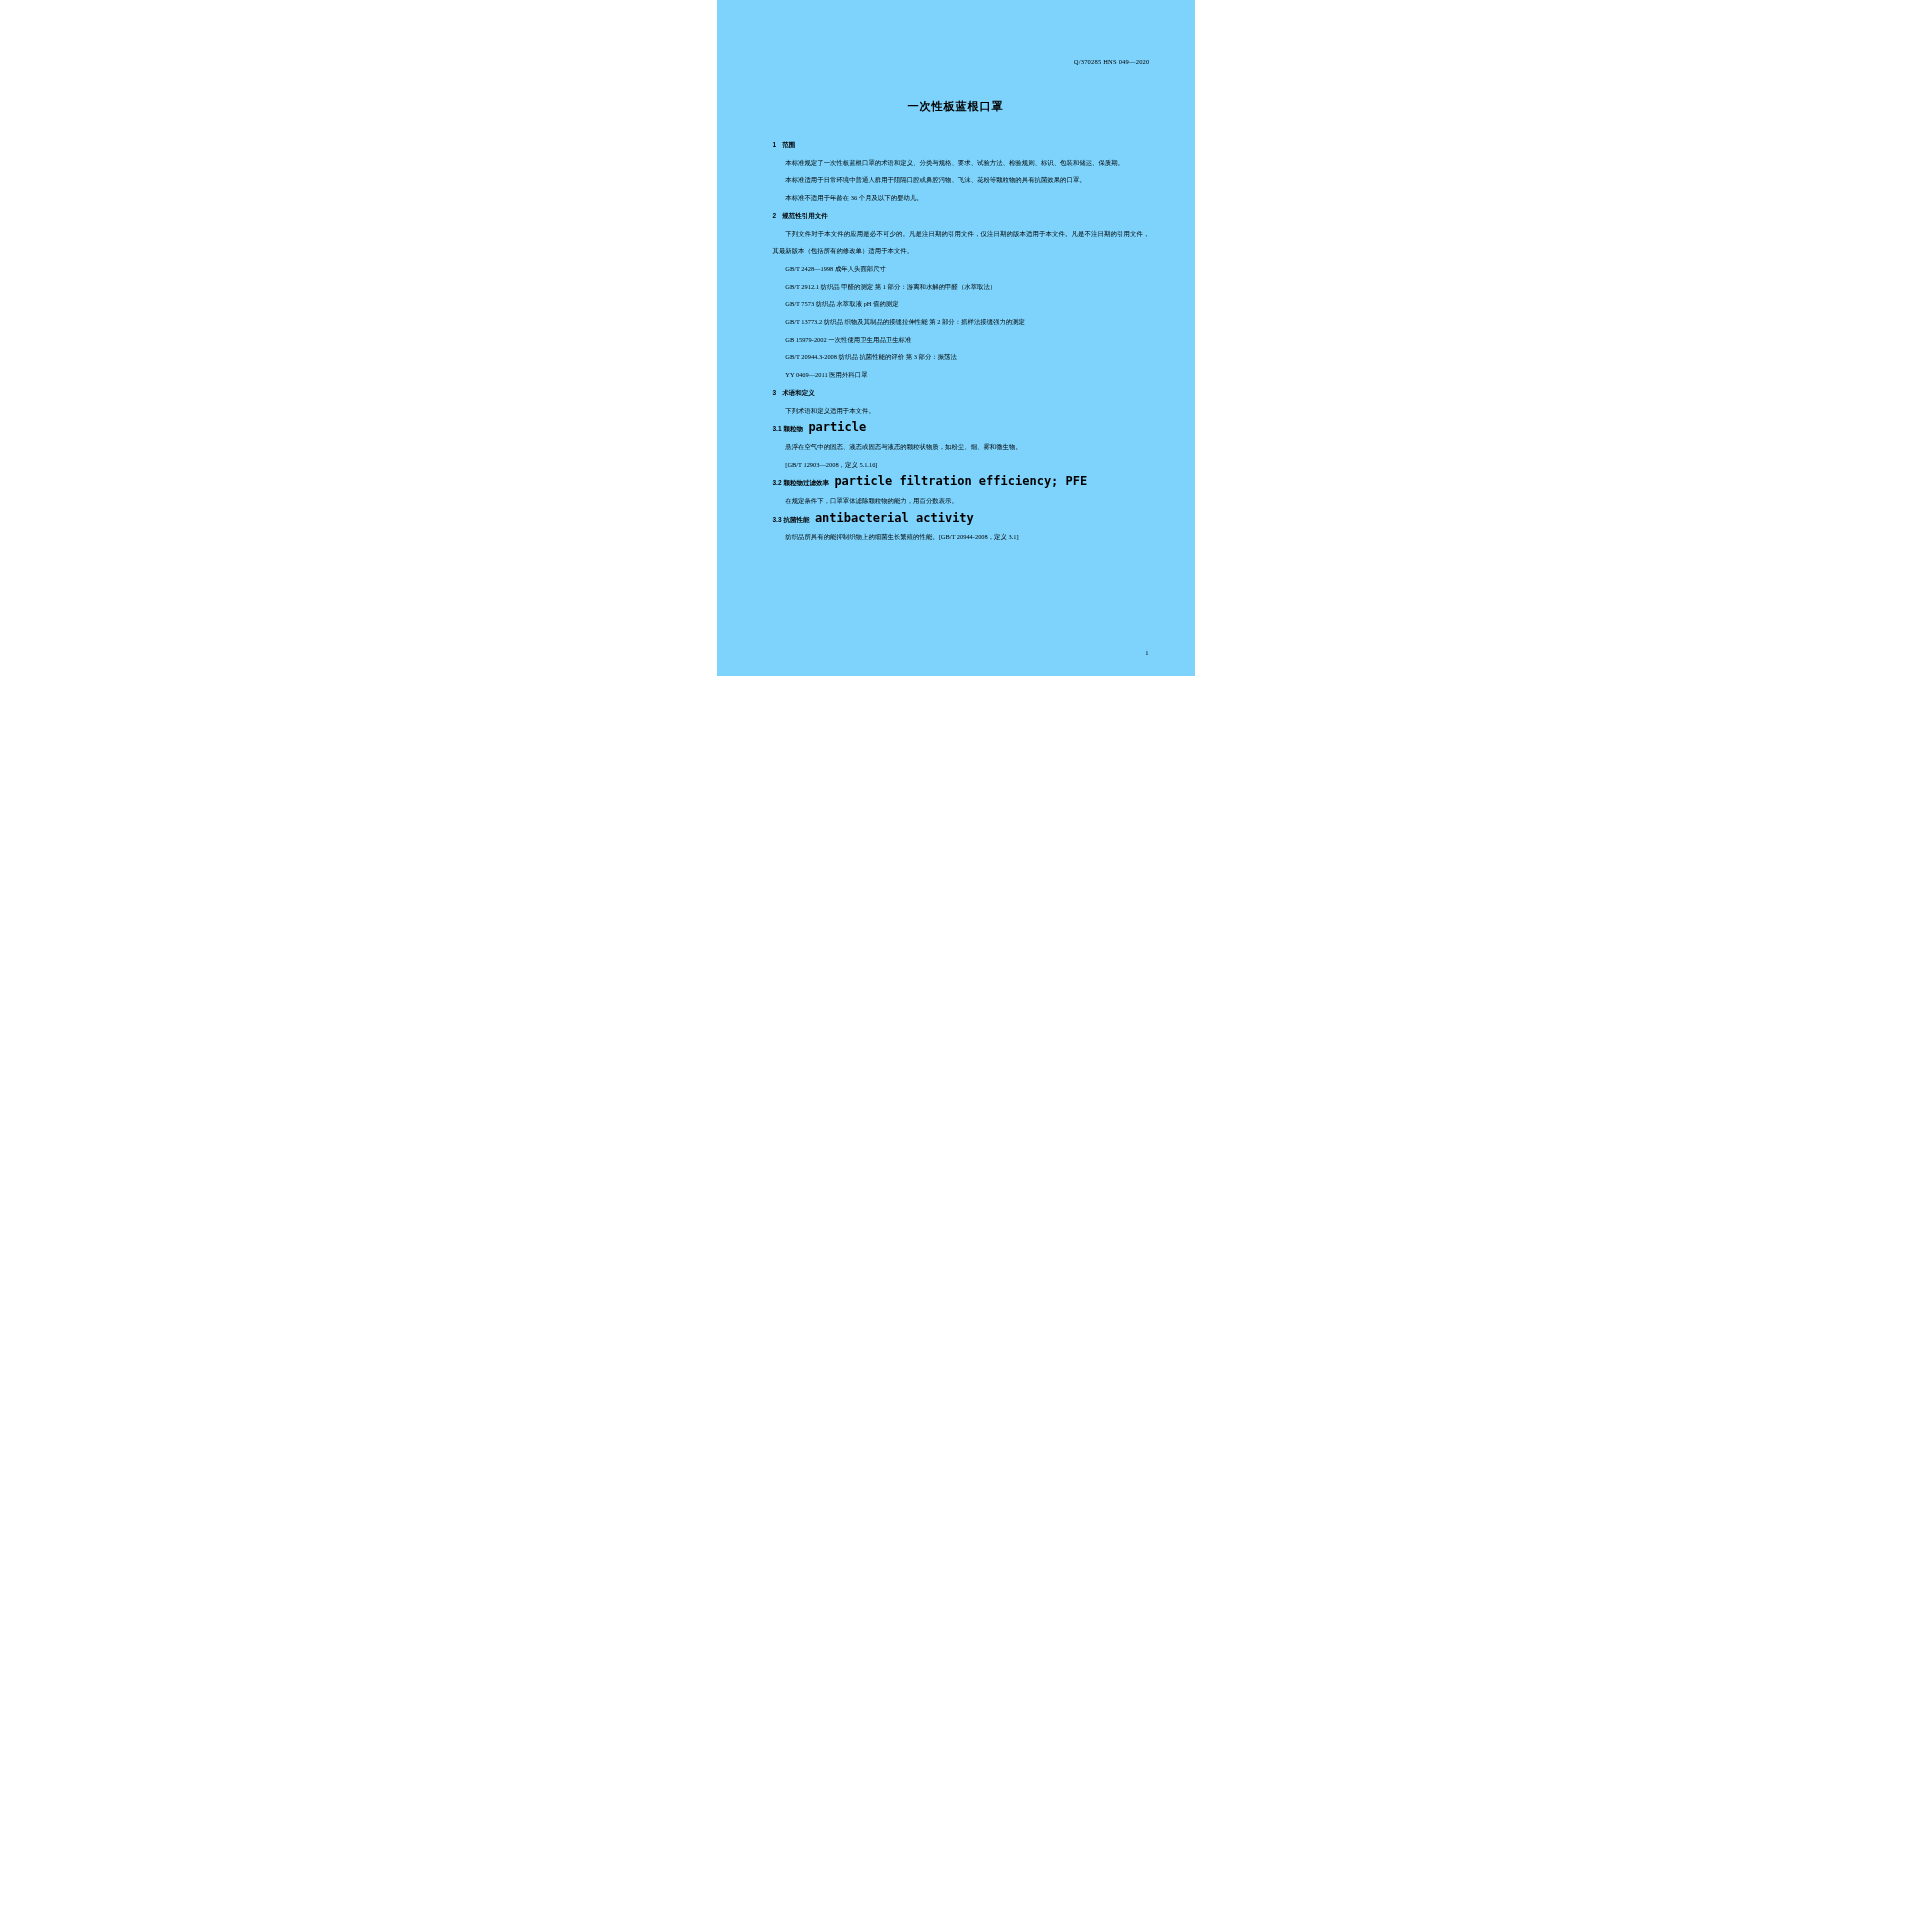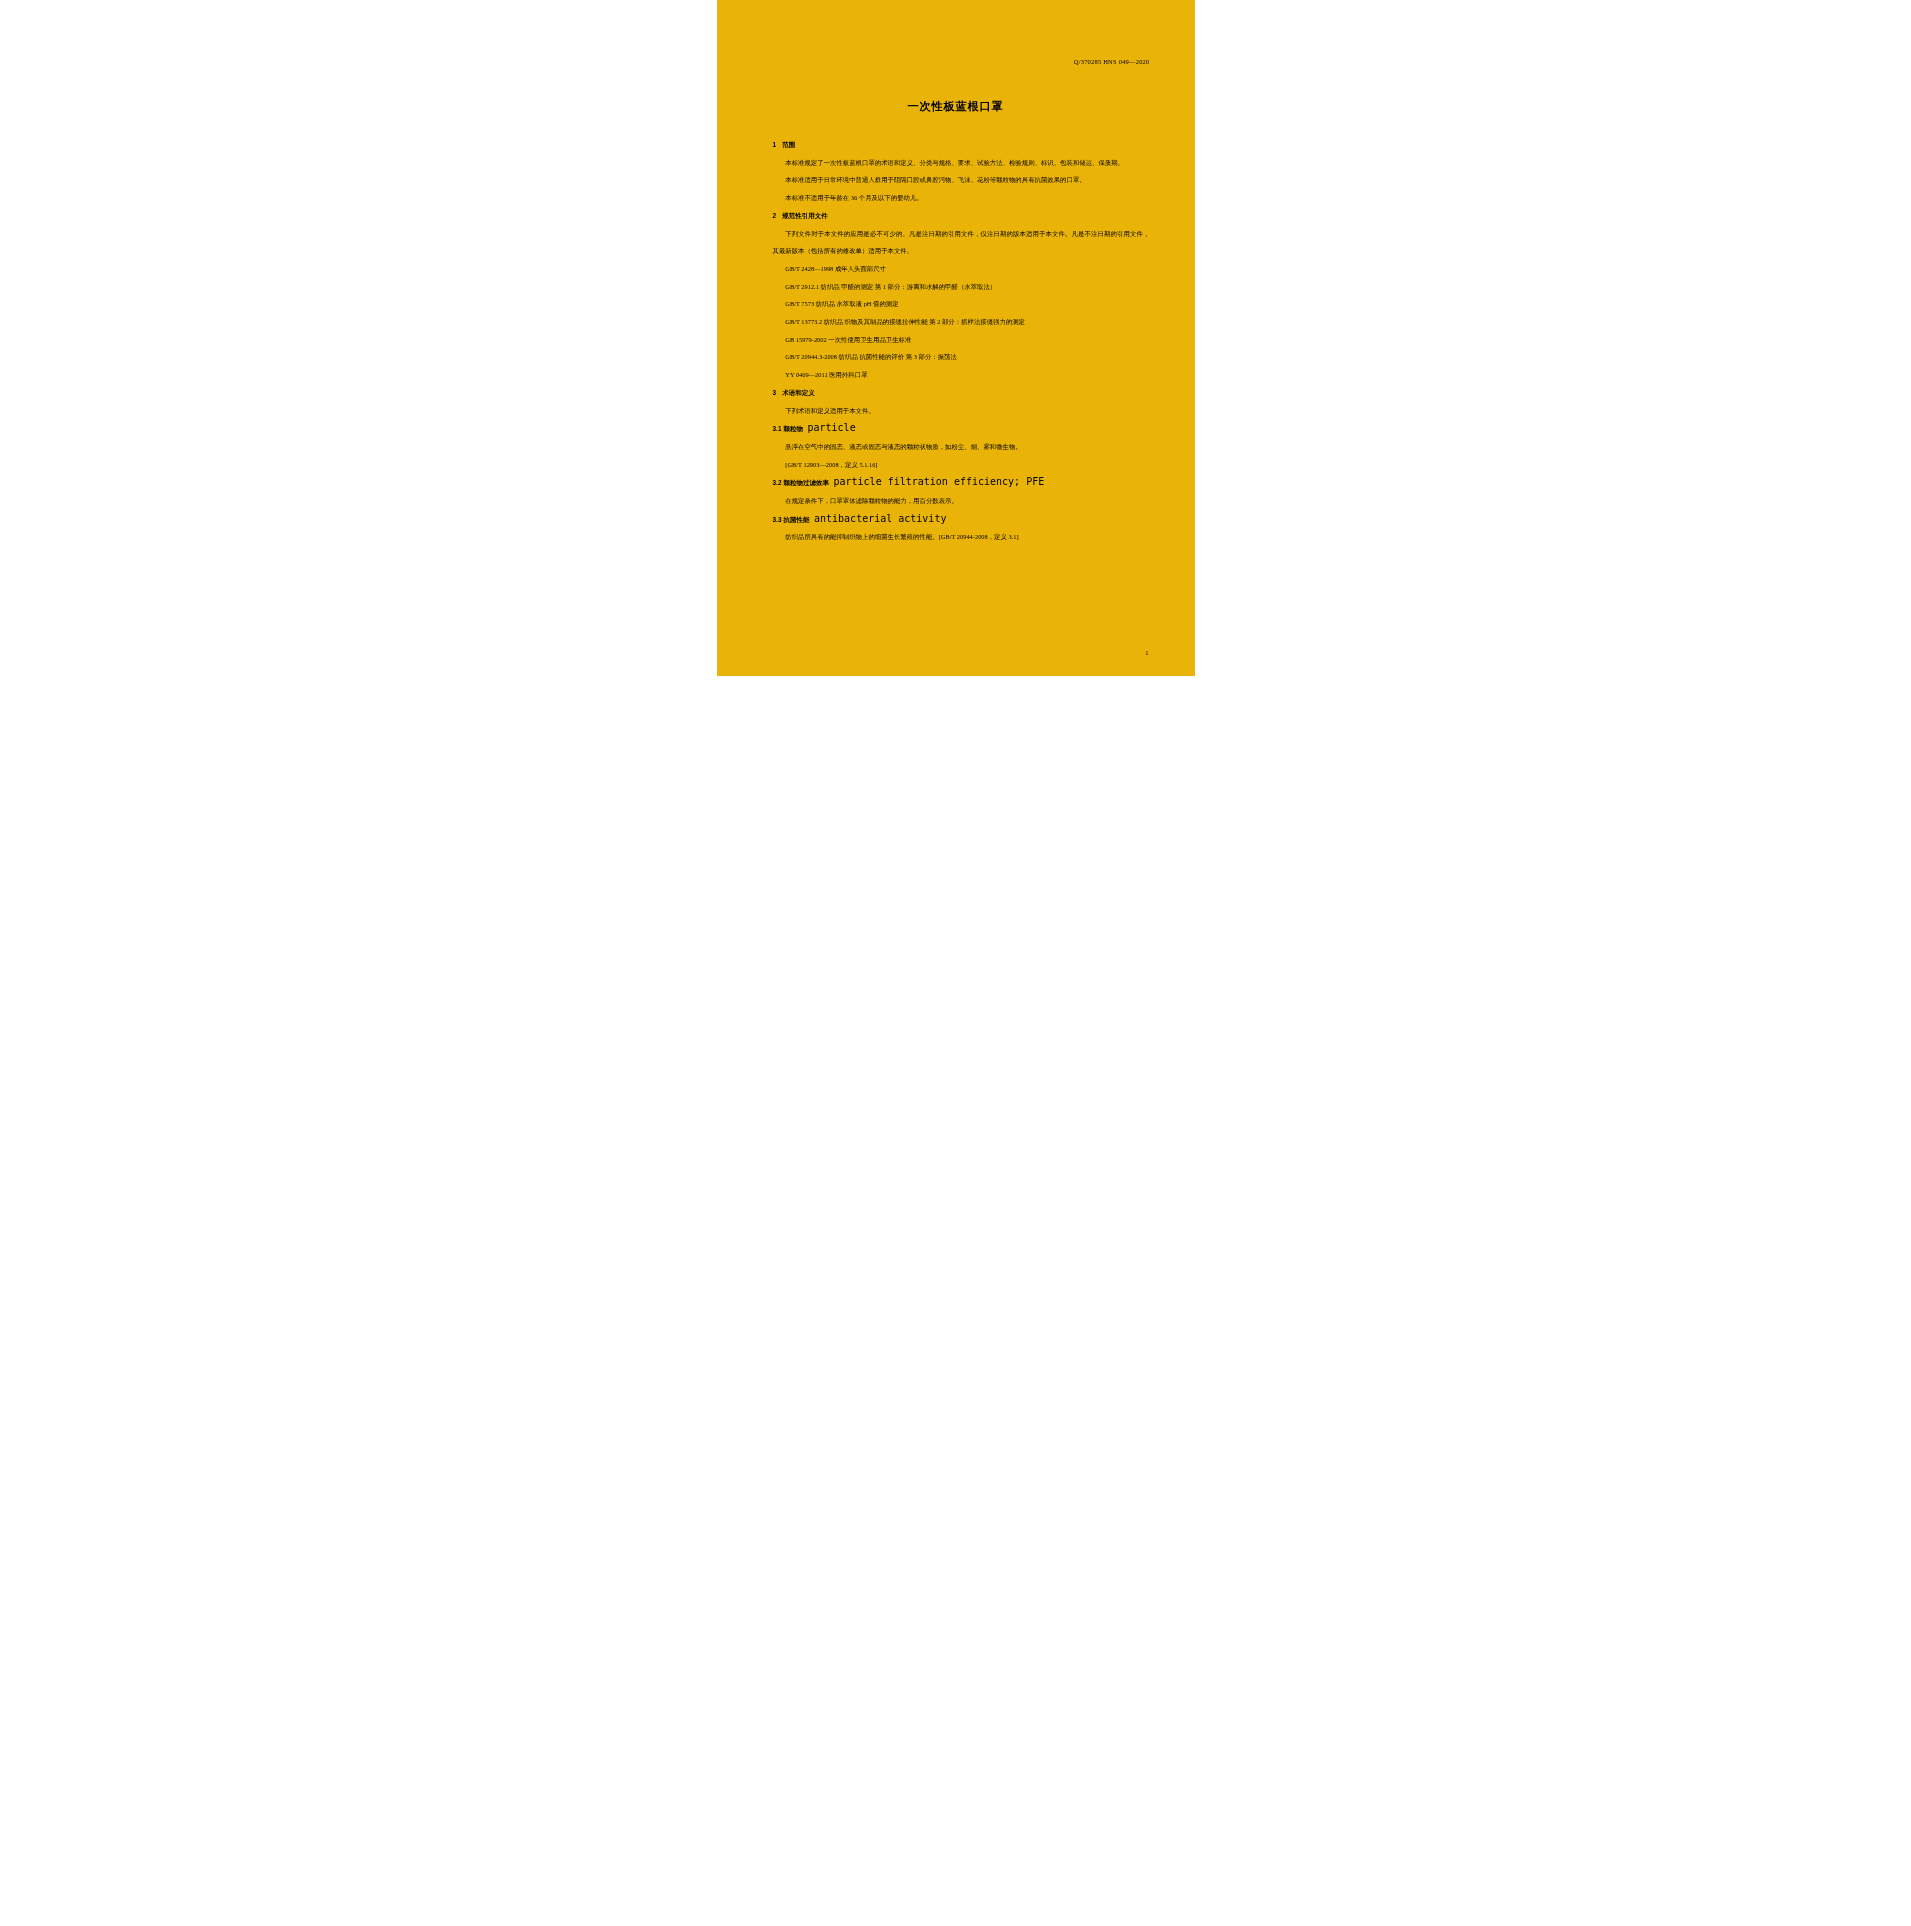--- a/index.html
+++ b/index.html
@@ -5,21 +5,21 @@
   html, body {
     margin: 0;
     padding: 0;
     background: #ffffff;
   }
   .page {
     position: relative;
     width: 478px;
     height: 676px;
     margin: 0 auto;
-    background: #eab308;
+    background: #7dd3fc;
     color: #000000;
     font-family: "Liberation Serif", "DejaVu Serif", serif;
     overflow: hidden;
   }
   .header {
     position: absolute;
     top: 58px;
     right: 45px;
     font-size: 6.5px;
     letter-spacing: 0.2px;
@@ -67,23 +67,23 @@
     margin: 0;
     font-family: "Liberation Sans", "DejaVu Sans", sans-serif;
     font-weight: bold;
     font-size: 6.5px;
     line-height: 17.7px;
     text-align: left;
   }
   .term-num { margin-right: 0.3em; }
   .term-en {
     font-family: "DejaVu Sans Mono", "Liberation Mono", monospace;
-    font-weight: normal;
+    font-weight: bold;
     margin-left: 0.45em;
-    font-size: 10px;
+    font-size: 12px;
   }
   .page-footer {
     position: absolute;
     right: 46px;
     bottom: 20px;
     font-size: 6.5px;
   }
 </style>
 </head>
 <body>

